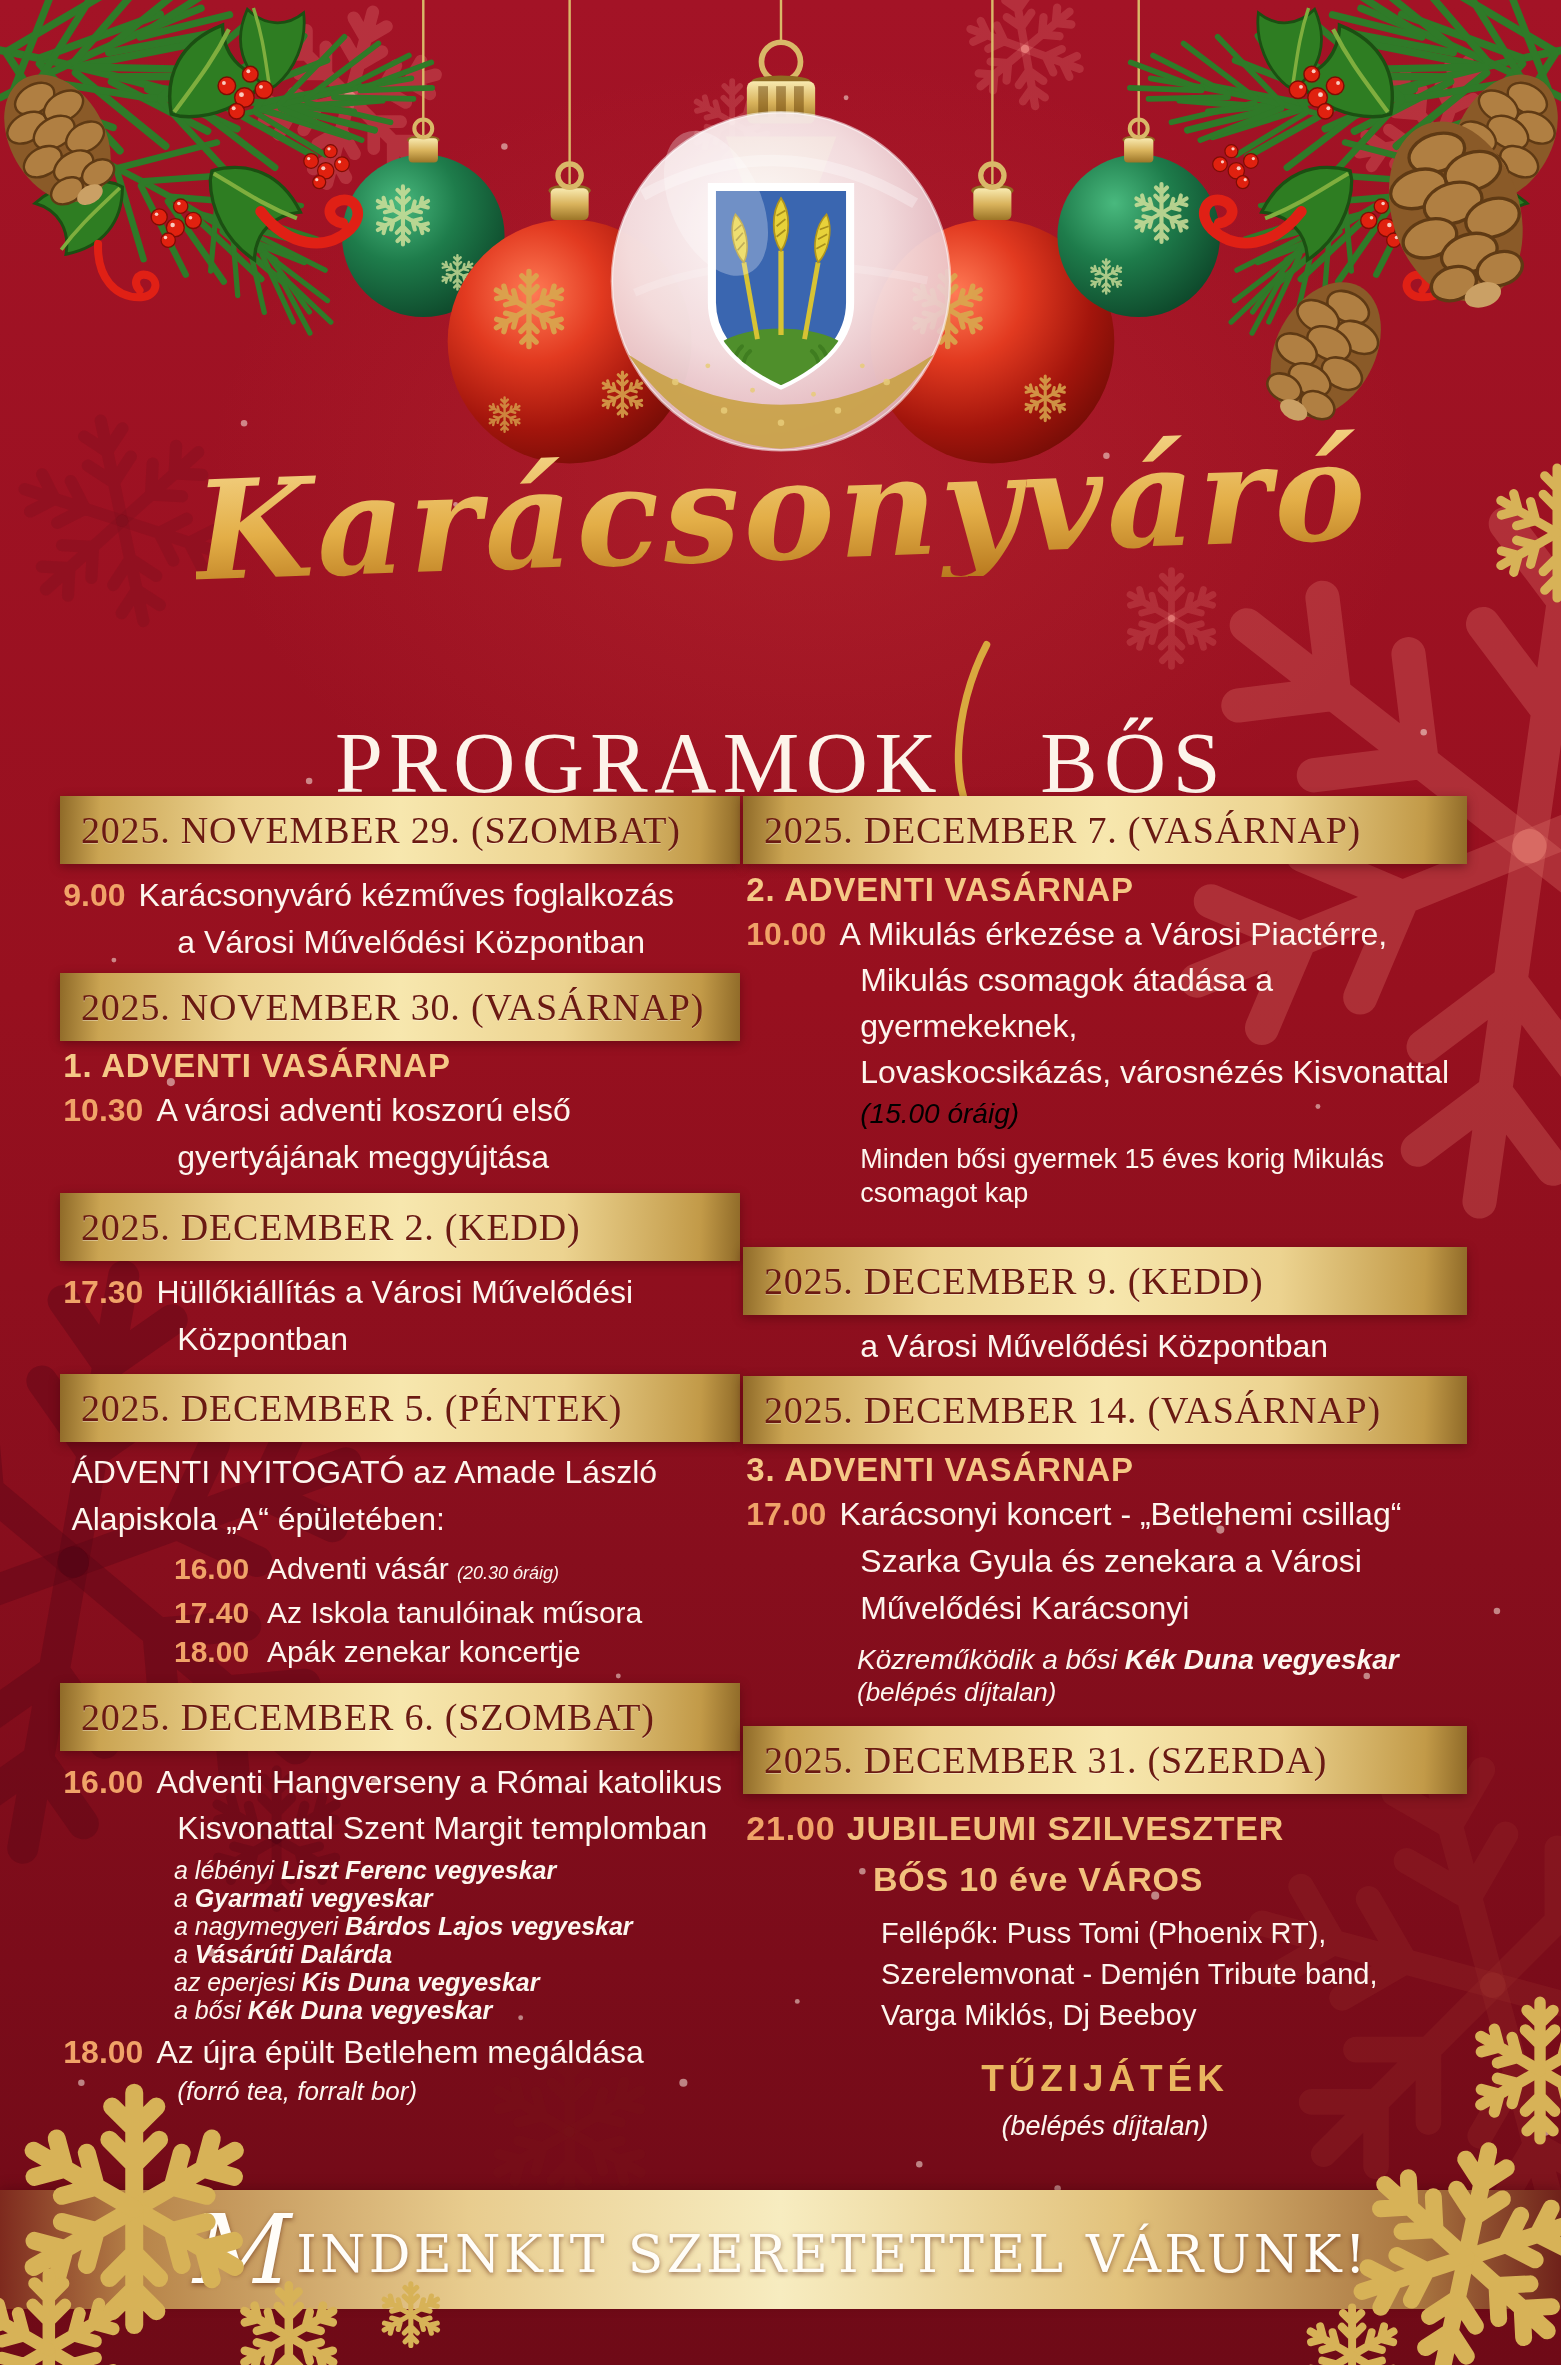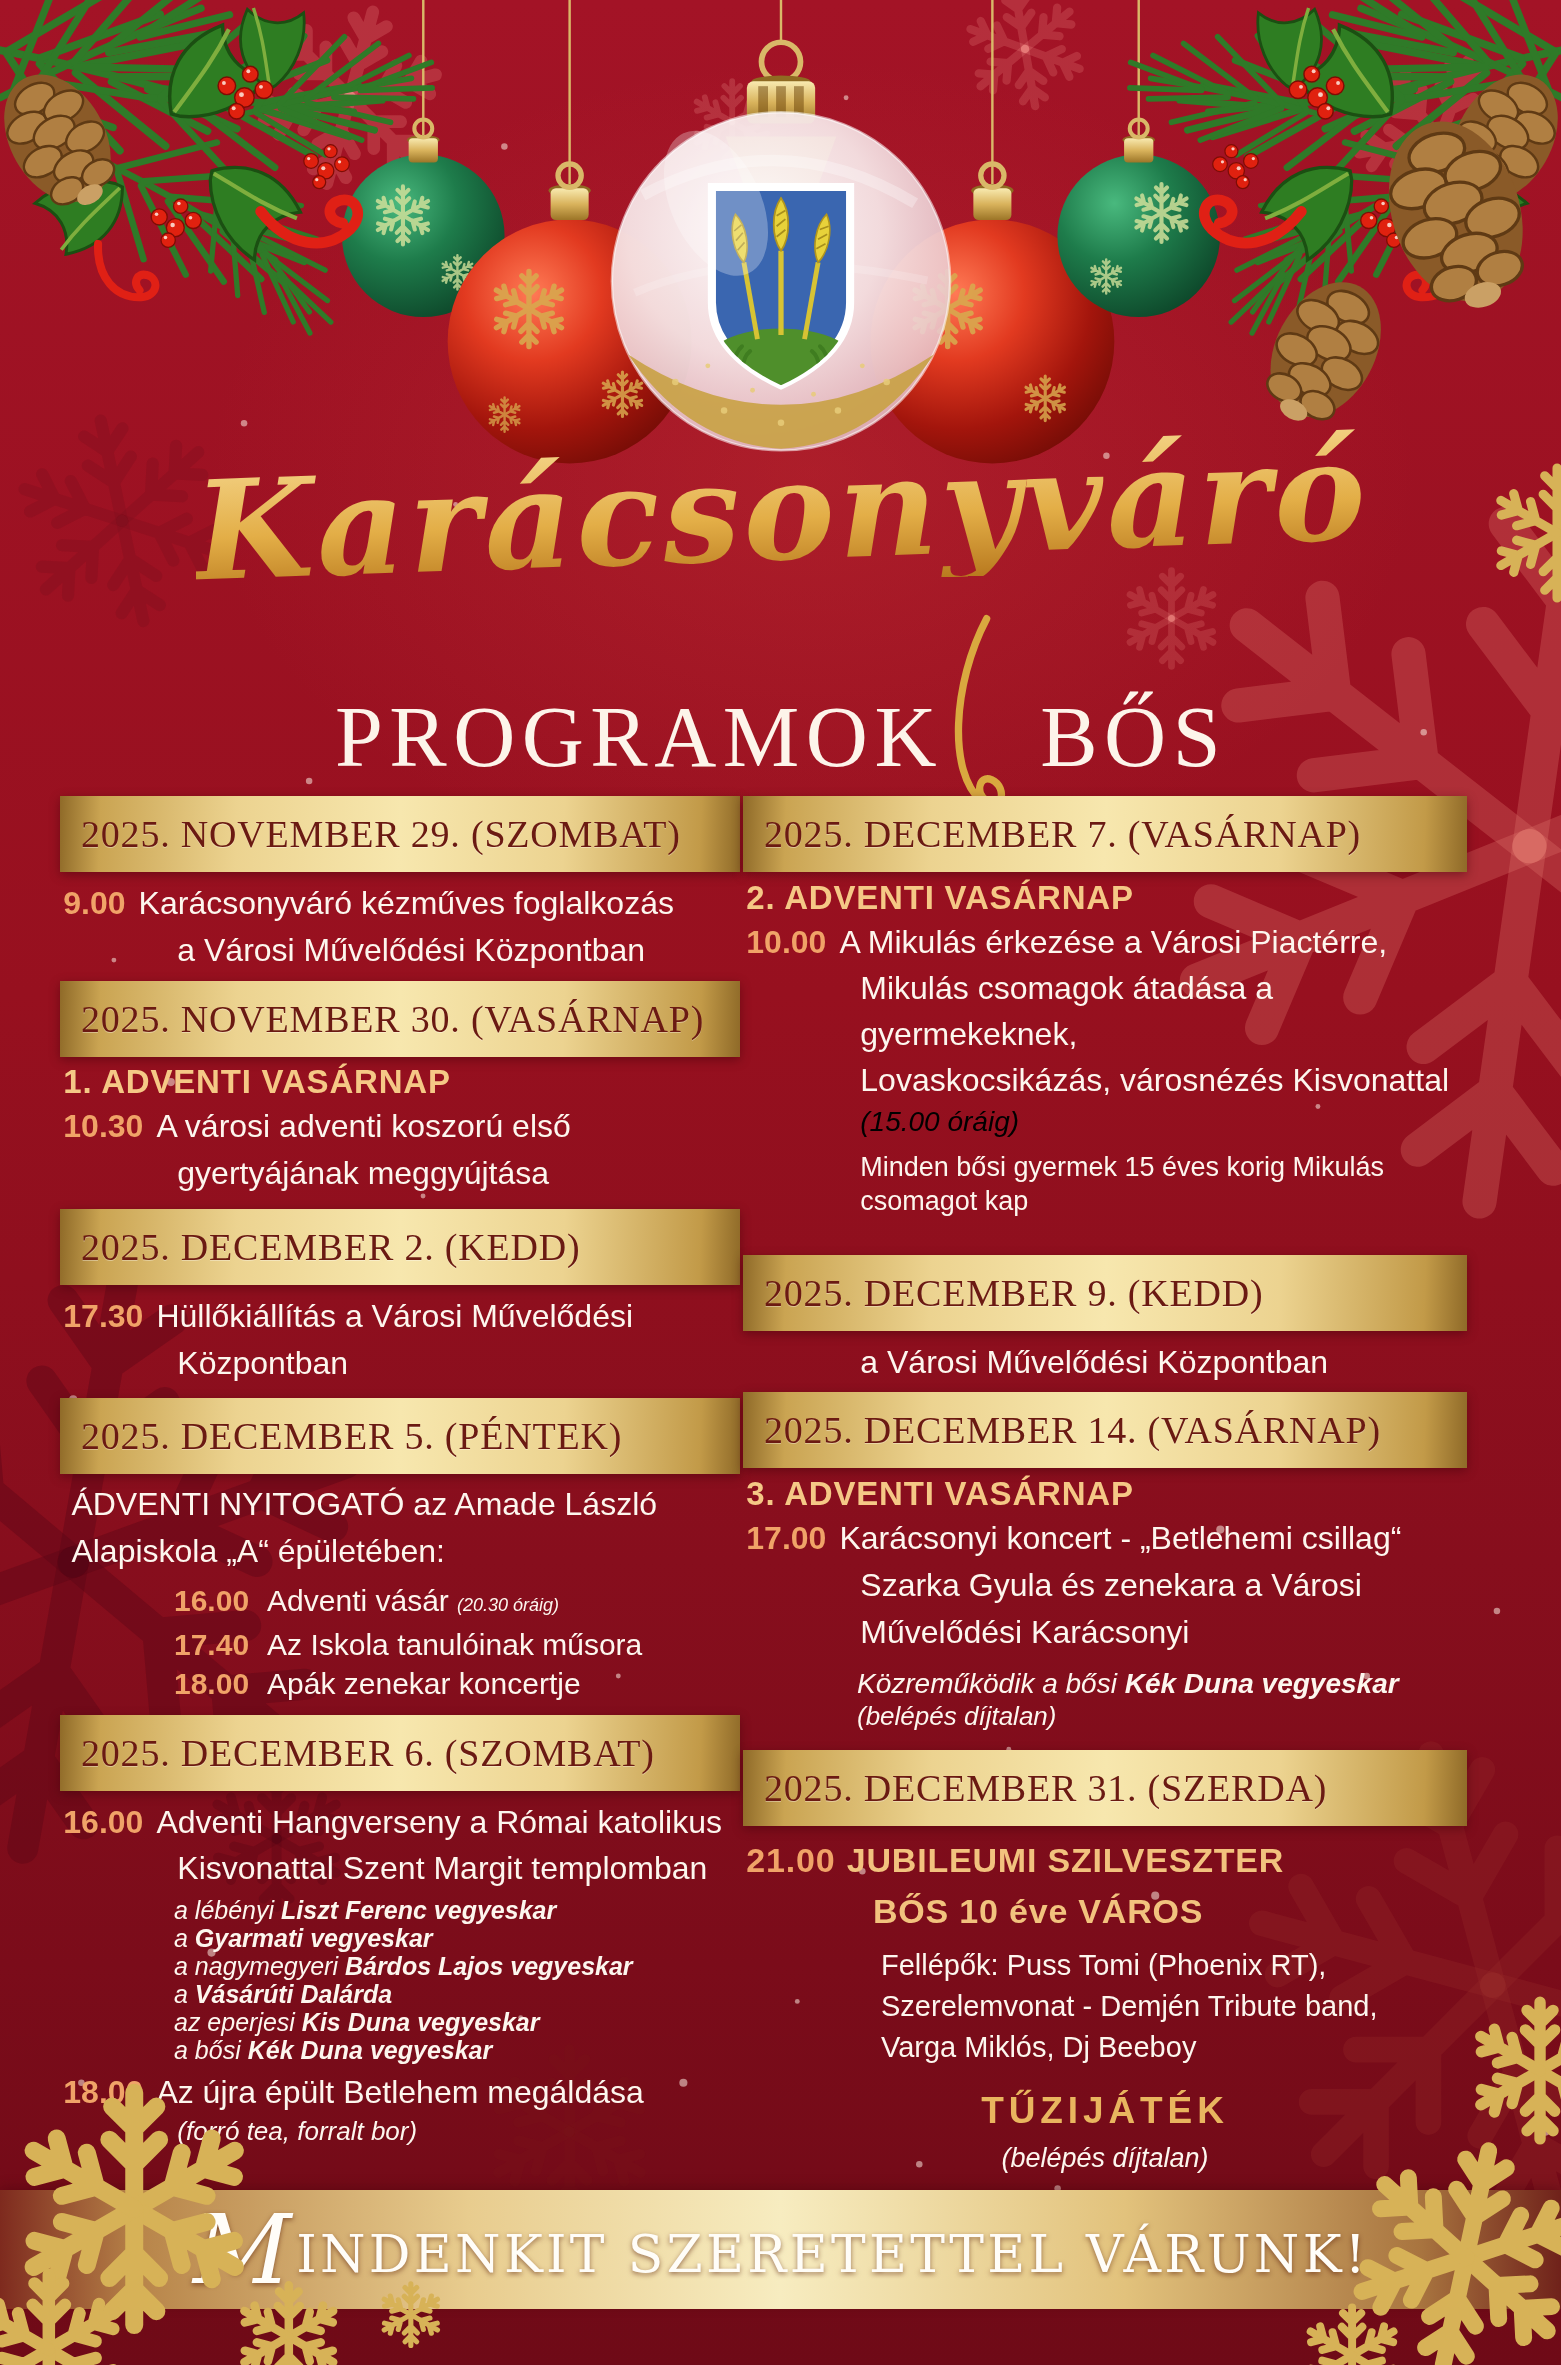--- a/index.html
+++ b/index.html
@@ -23,34 +23,34 @@
   .title-wrap{position:absolute;left:0;top:439px;width:1562px;text-align:center;z-index:4;}
   .title-script{
     display:inline-block;
     font-family:"DejaVu Serif",serif;font-style:italic;font-weight:bold;
     font-size:137px;letter-spacing:3.3px;line-height:1.05;
     background:linear-gradient(180deg,#f4d488 0%,#e3ae47 55%,#b97a1f 100%);
     -webkit-background-clip:text;background-clip:text;color:transparent;
     transform:rotate(-2deg);
   }
   .subtitle-row{
-    position:absolute;left:0;top:651px;width:1562px;z-index:4;
+    position:absolute;left:0;top:677px;width:1562px;z-index:4;
     display:flex;justify-content:center;align-items:center;gap:21px;
     color:#fdf4ea;font-family:"Liberation Serif",serif;
     font-size:86px;letter-spacing:6.5px;line-height:1;
   }
   .flourish{margin:0 -4.9px;}
 
   
   .col{position:absolute;top:796px;z-index:4;}
   .col-left{left:60px;width:680px;}
   .col-right{left:743px;width:724px;}
 
   .banner{
-    height:76px;display:flex;align-items:center;padding:15px 21px;box-sizing:border-box;width:100%;
+    height:68px;display:flex;align-items:center;padding:15px 21px;box-sizing:border-box;width:100%;
     background:linear-gradient(92deg,#8f6a28 0%,#caa452 6%,#ecd390 26%,#f7e7ae 50%,#ecd390 74%,#c29a48 94%,#8f6a28 100%);
     color:#6b1a12;font-family:"Liberation Serif",serif;font-size:38px;letter-spacing:0.8px;
     text-shadow:0 0.8px 0 rgba(255,255,255,.35);
     box-shadow:0 3.3px 9.8px rgba(60,0,10,.45);
   }
   .event{margin:8.1px 3.3px 11.4px;}
   .line{font-size:32px;line-height:47px;color:#fdf6ee;}
   .line .time{color:#f0a368;font-weight:700;padding-right:13px;}
   .indent{padding-left:114px;}
   .sub{color:#f5c886;font-weight:700;font-size:33px;letter-spacing:0.8px;margin:6.5px 3.3px 0;line-height:37px;}

